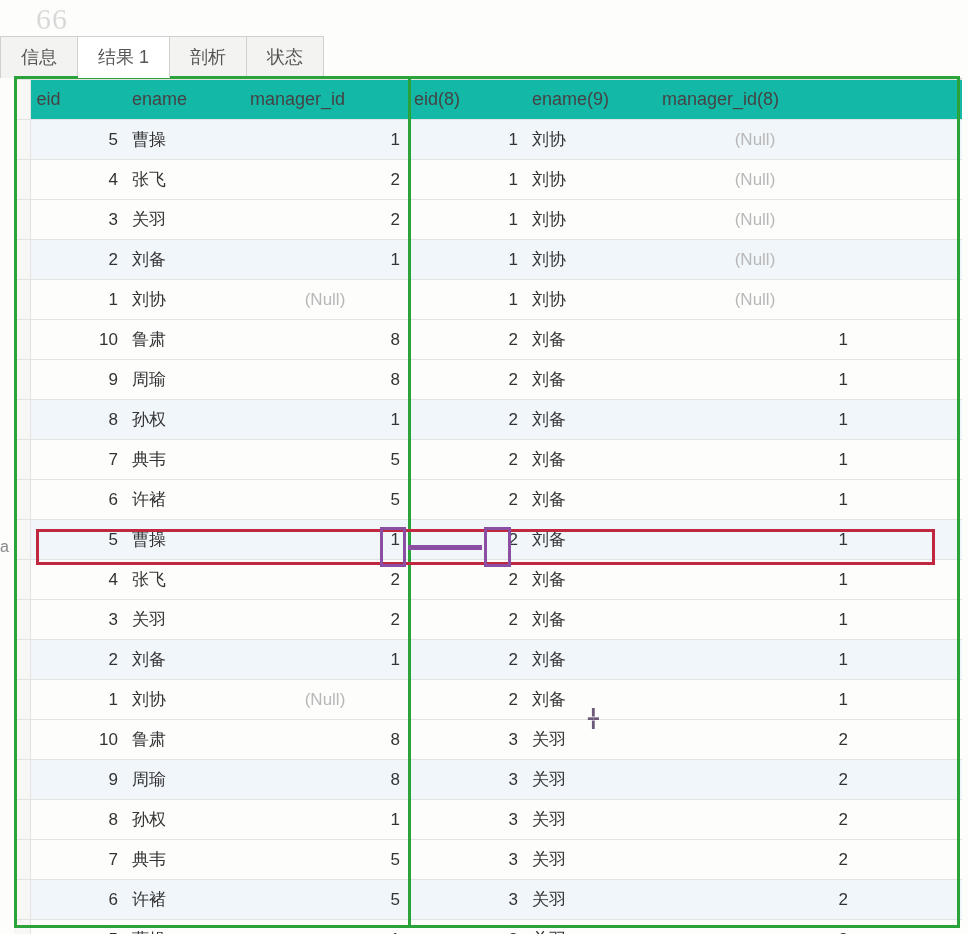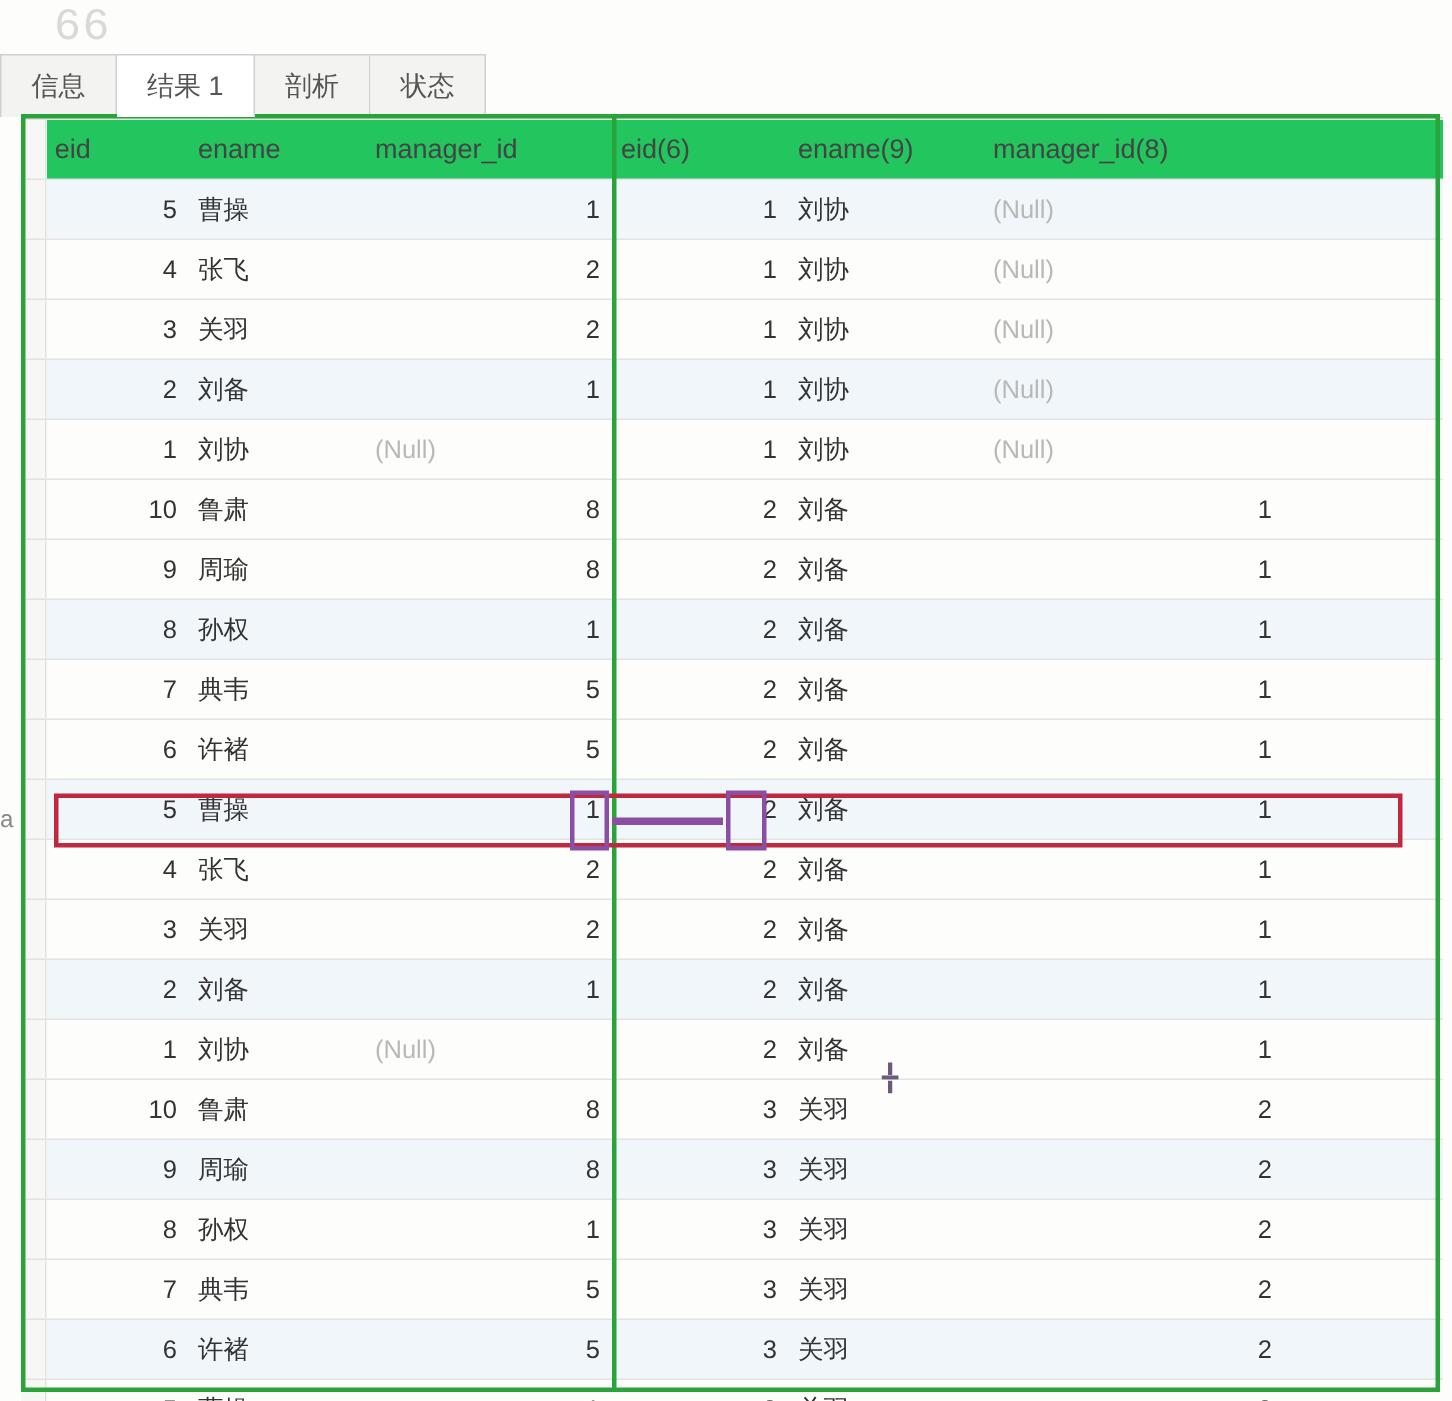--- a/index.html
+++ b/index.html
@@ -10,21 +10,21 @@
     color: #333;
     width: 968px;
     height: 934px;
     overflow: hidden;
     position: relative;
   }
   .topnum {
     color: #d9d9d9;
     font-size: 30px;
     padding: 2px 0 0 36px;
-    font-family: Liberation Mono, monospace;
+    font-family: Liberation Serif, serif;
     letter-spacing: 1px;
   }
   .tabs {
     display: flex;
     margin-left: 0;
   }
   .tab {
     padding: 8px 20px 8px 20px;
     border: 1px solid #d0d0d0;
     border-bottom: none;
@@ -53,36 +53,36 @@
   th, td {
     border-bottom: 1px solid #e3e3e1;
     padding: 8px 6px 8px 6px;
     text-align: left;
     font-weight: normal;
     height: 40px;
     white-space: nowrap;
     overflow: hidden;
   }
   th {
-    background: #22c55e;
+    background: #14b8a6;
     border-top: 1px solid #e3e3e1;
     color: #444;
     font-size: 18px;
   }
   col.c-gut { width: 16px; }
   col.c-eid { width: 96px; }
   col.c-ename { width: 118px; }
   col.c-mid { width: 164px; }
   col.c-eid1 { width: 118px; }
   col.c-ename1 { width: 130px; }
   col.c-mid1 { width: 200px; }
   col.c-tail { width: 106px; }
   .gutter { background:#f7f7f5; border-right:1px solid #e3e3e1; }
   .cell-num { text-align: right; padding-right: 8px; }
-  .null { color: #b8b8b8; text-align: left; padding-right: 8px; }
+  .null { color: #b8b8b8; text-align: center; padding-right: 8px; }
   tr.alt td { background: #f1f6fb; }
   tr td.gutter { background:#f7f7f5; }
   
   .green-outer {
     position: absolute;
     border: 3px solid #2aa33a;
     pointer-events: none;
     left: 14px; top: 76px; width: 946px; height: 852px;
   }
   .green-mid {
@@ -142,21 +142,21 @@
         <col class="c-ename1">
         <col class="c-mid1">
         <col class="c-tail">
     </colgroup>
     <thead>
       <tr>
         <th class="gutter"></th>
         <th>eid</th>
         <th>ename</th>
         <th>manager_id</th>
-        <th>eid(6)</th>
+        <th>eid(8)</th>
         <th>ename(9)</th>
         <th>manager_id(8)</th>
         <th></th>
       </tr>
     </thead>
     <tbody id="tbody">
         <tr class="alt">
           <td class="gutter"></td>
           <td class="cell-num">5</td>
           <td>曹操</td>

